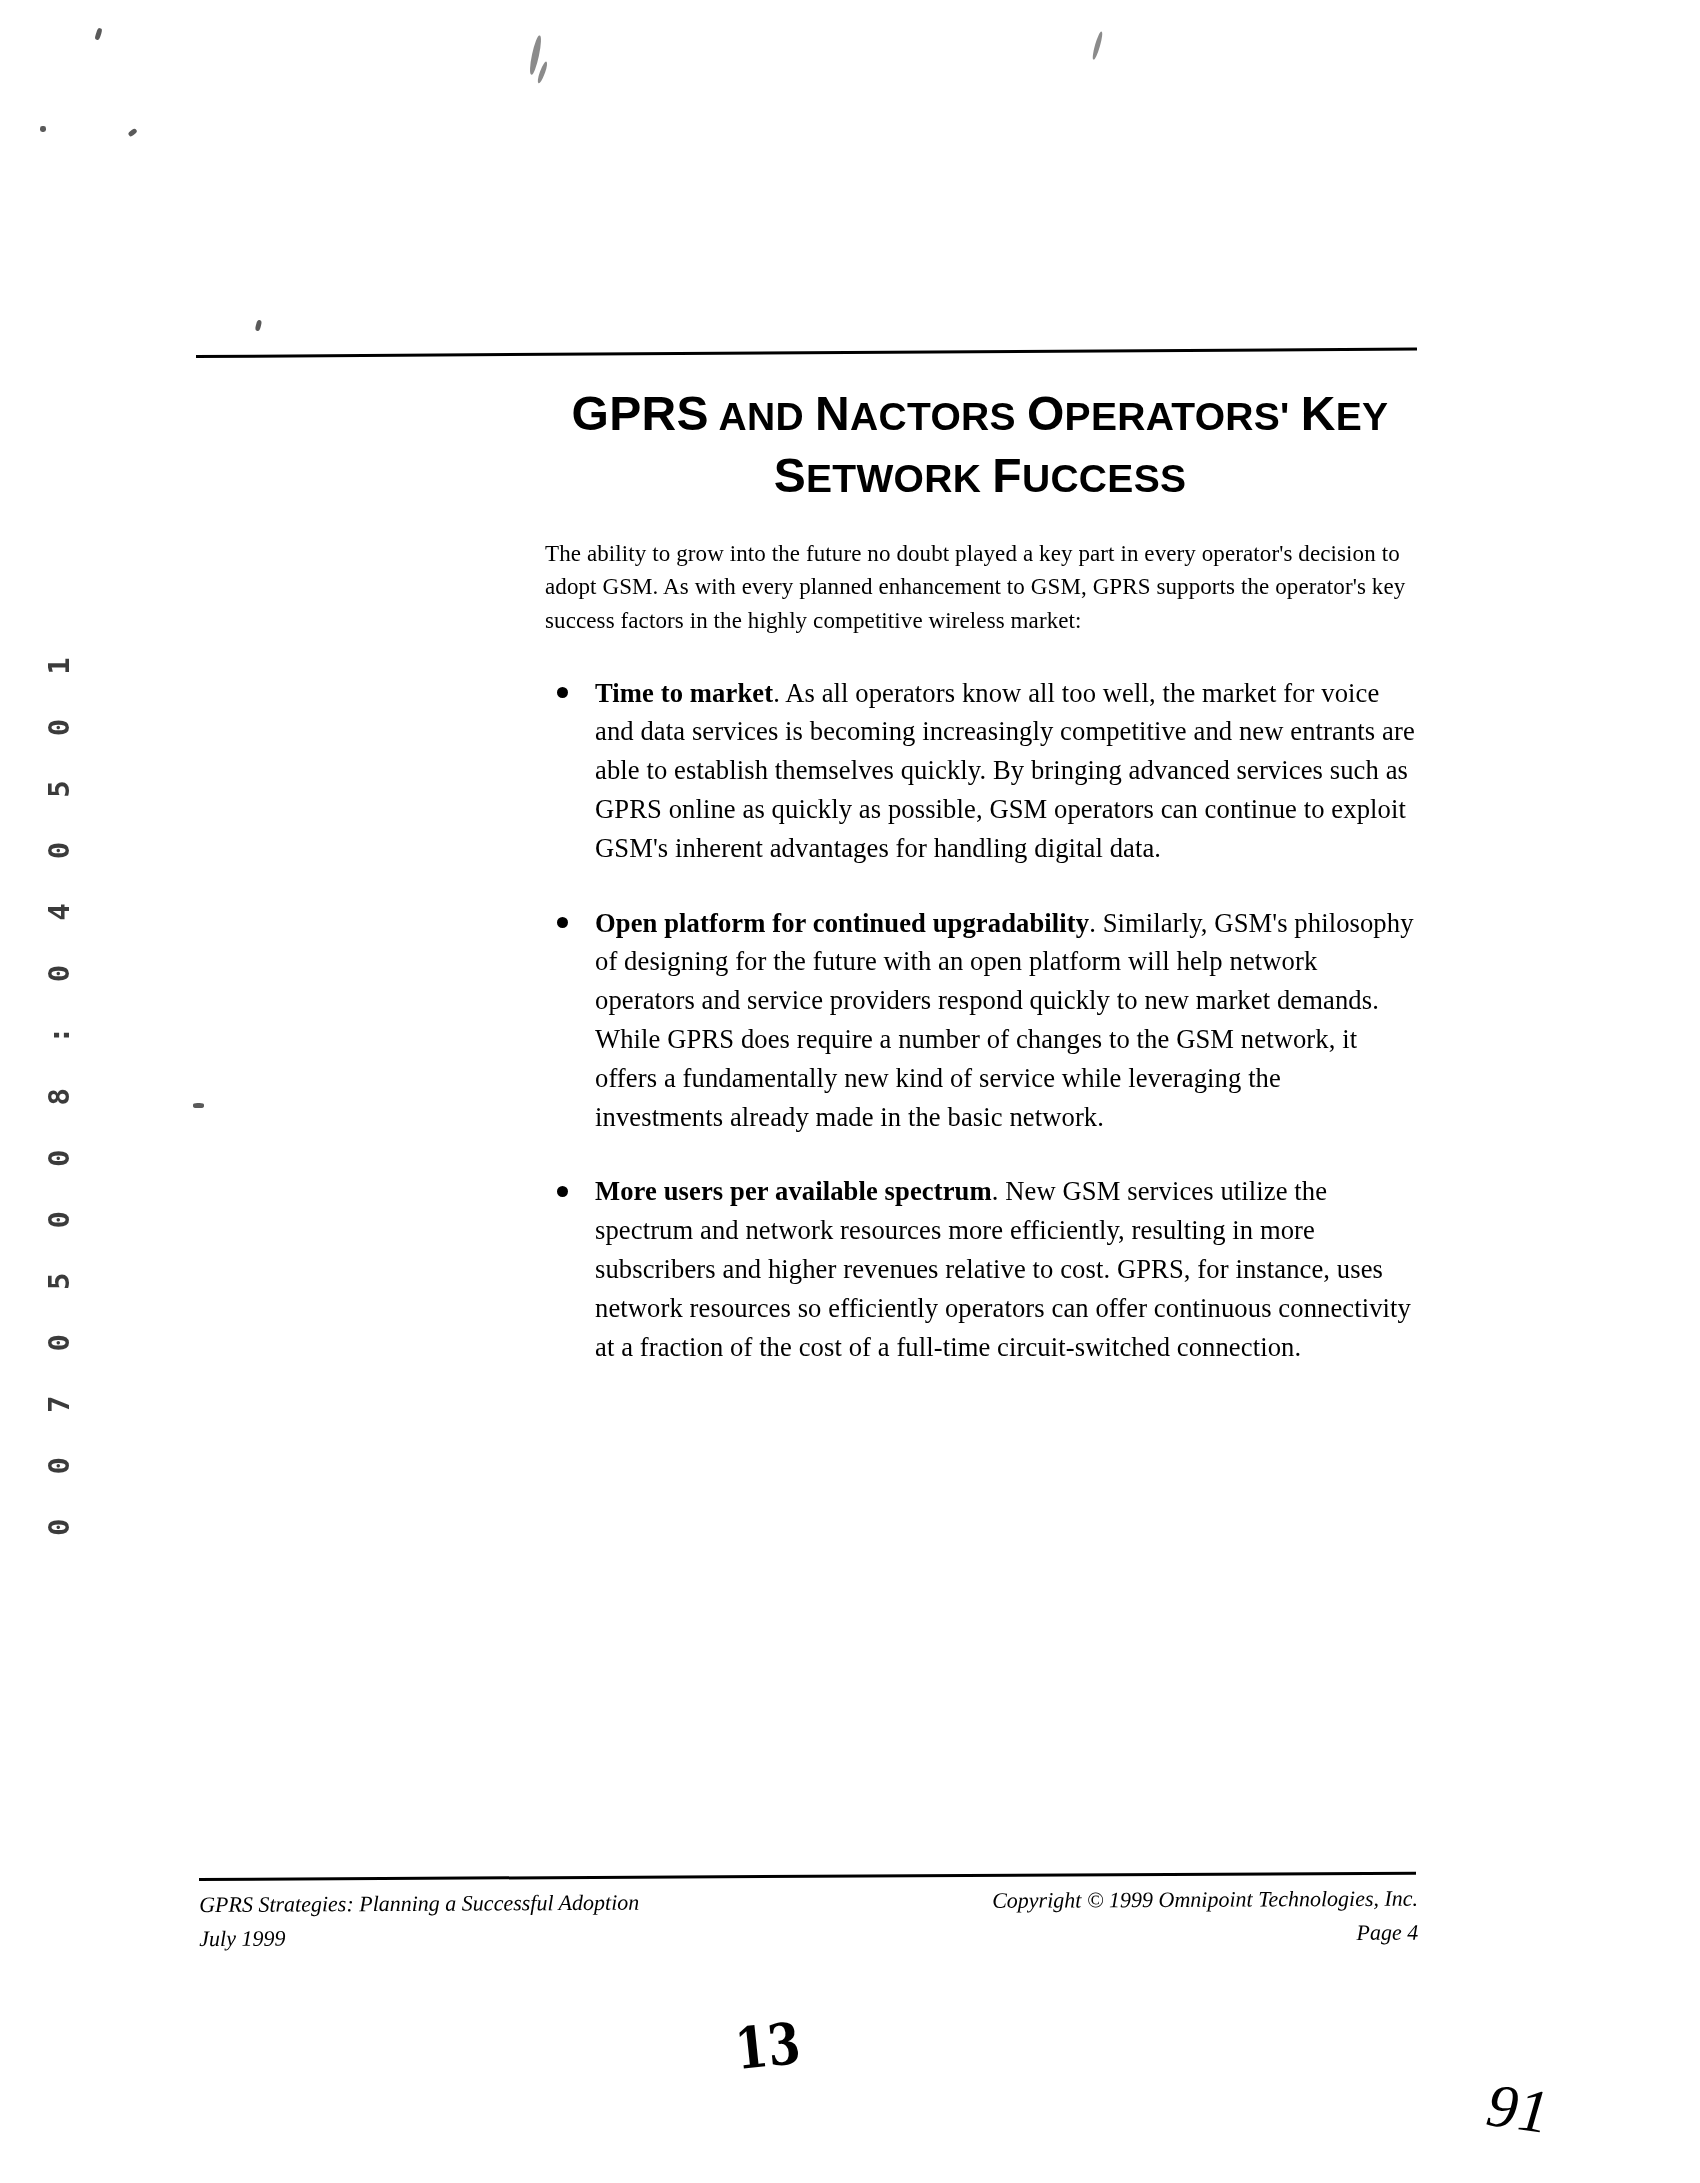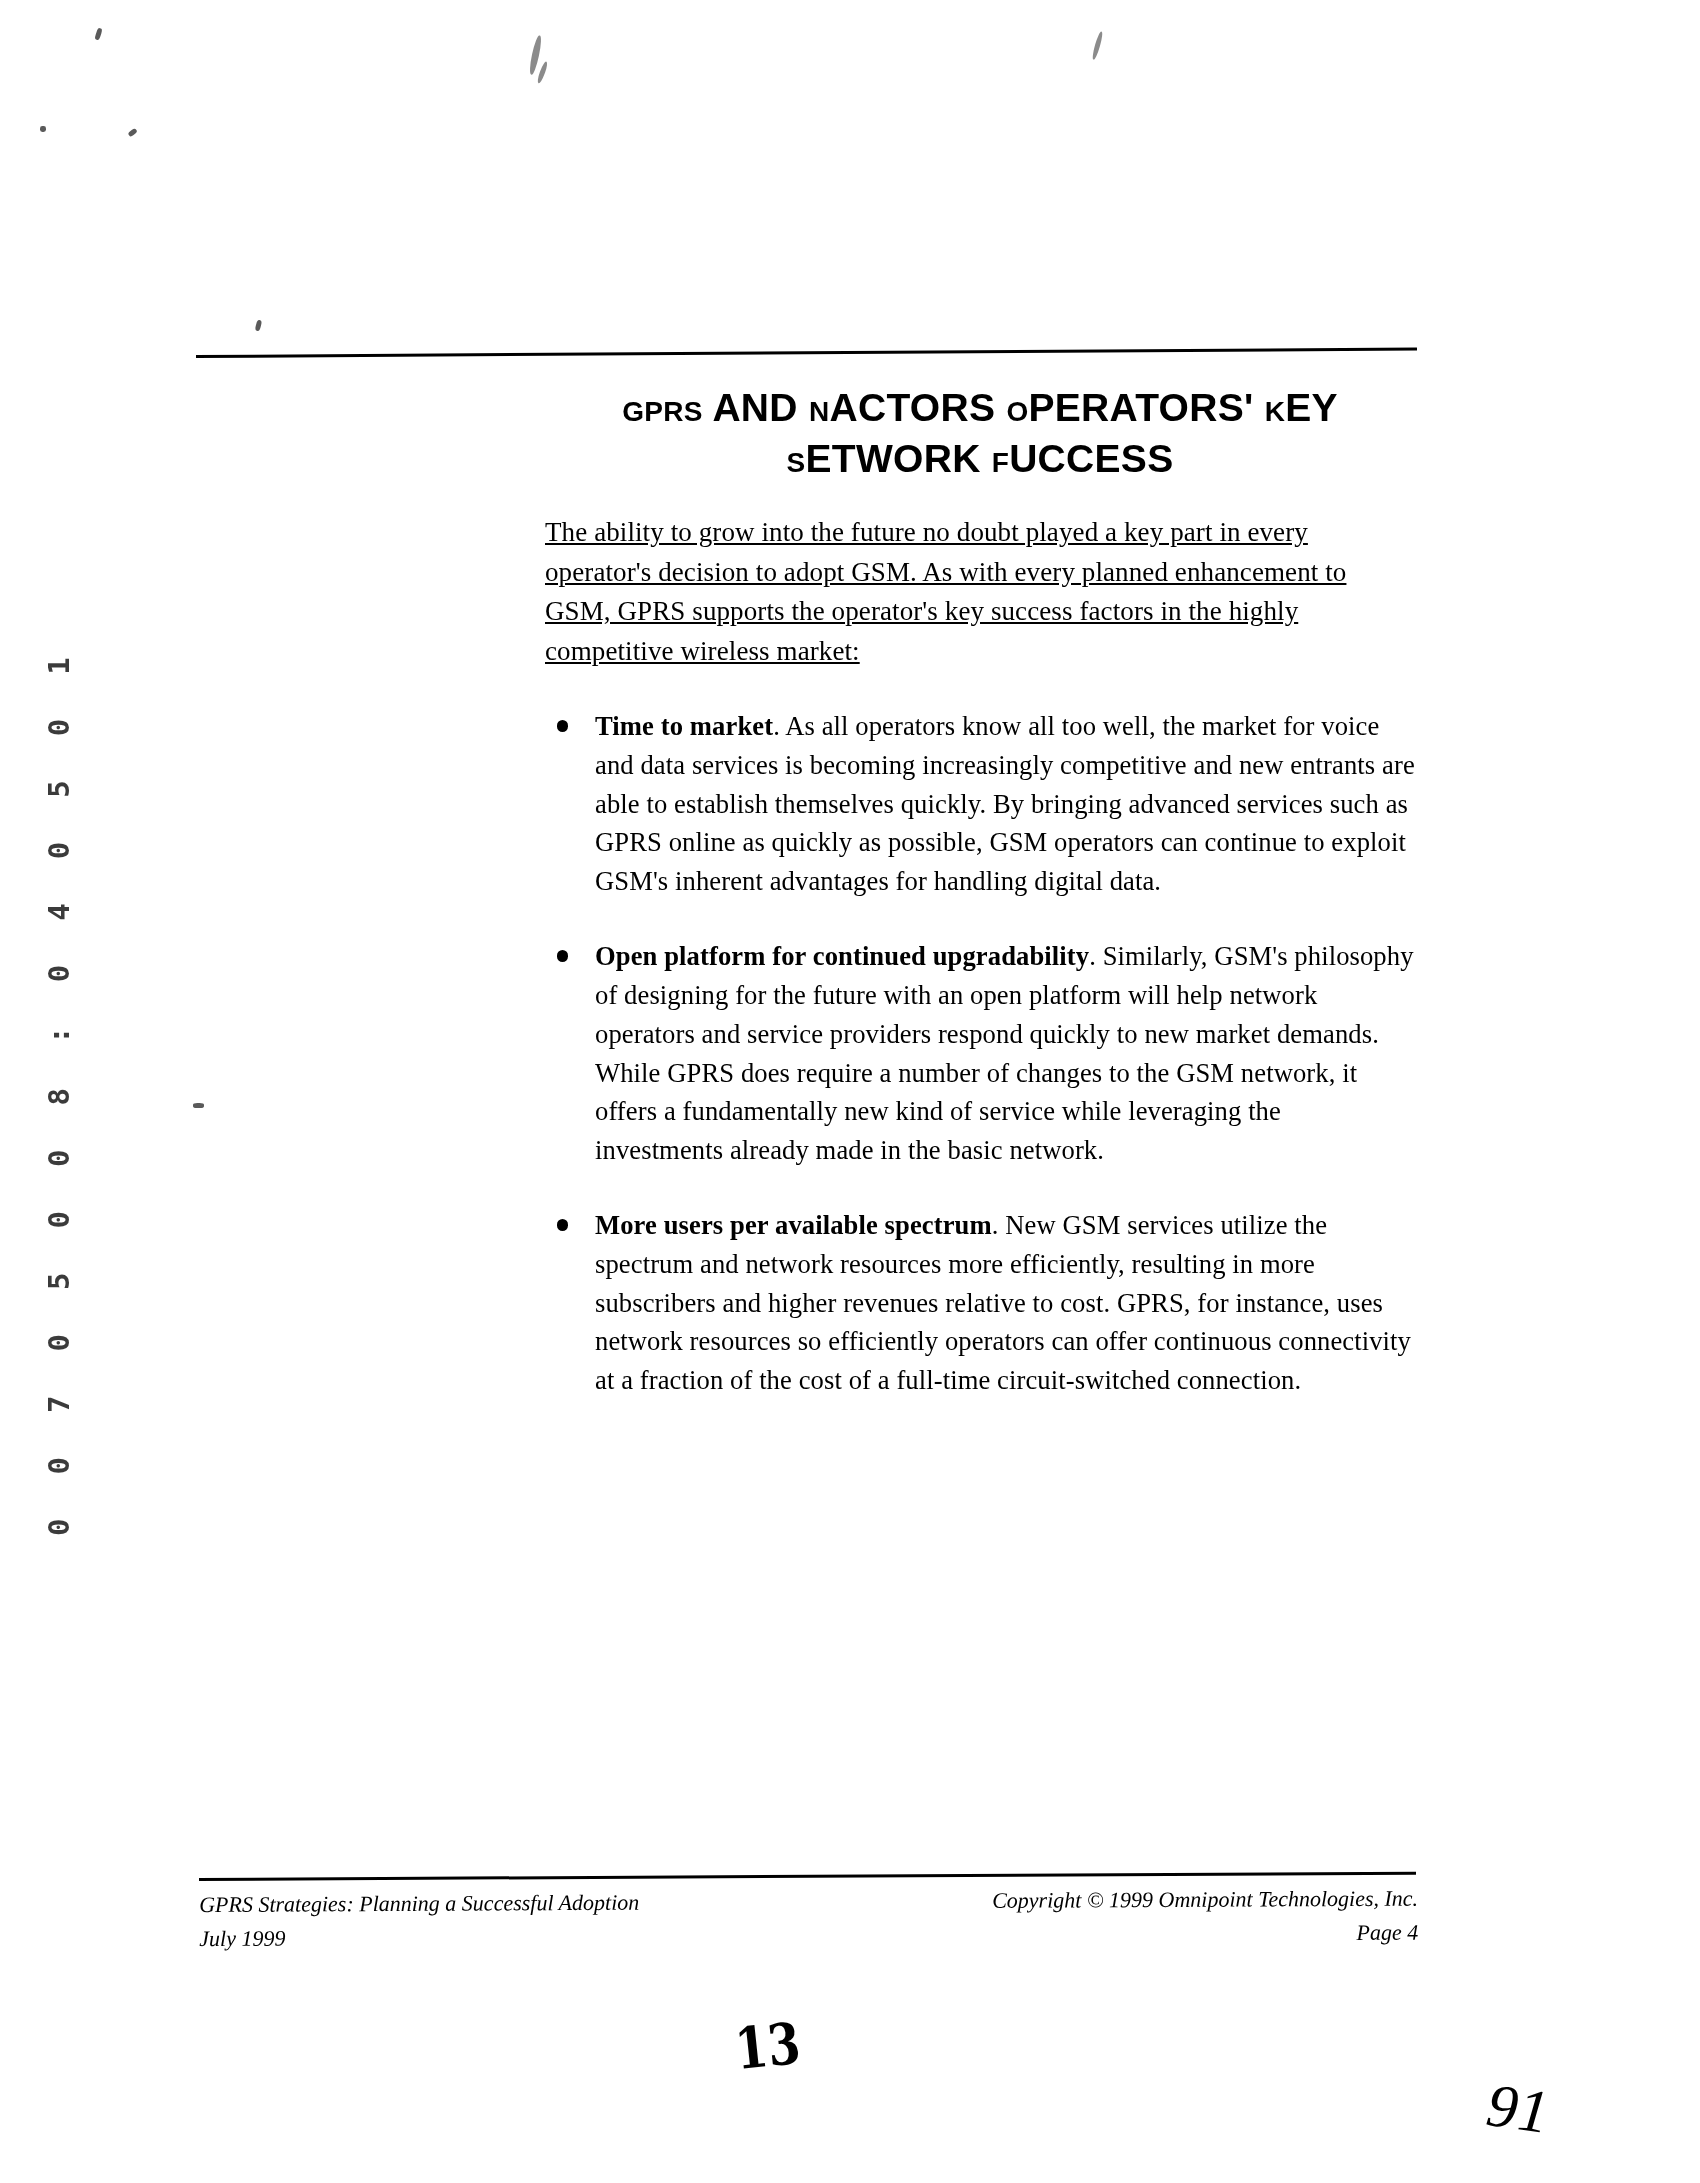--- a/index.html
+++ b/index.html
@@ -85,34 +85,33 @@
     color: #000;
     line-height: 1.30;
     margin: 0 0 29px 0;
     letter-spacing: 0.3px;
   }
   .doc-title .ln {
     display: block;
   }
   
   .doc-title .cap {
-    font-size: 28px;
+    font-size: 48px;
     margin-top: 8px;
   }
   .doc-title .sc {
     font-size: 39px;
   }
 
   .para {
-    font-size: 27px;
+    font-size: 23px;
     line-height: 1.46;
     margin: 0 0 22.6px 0;
     text-align: left;
     letter-spacing: 0.1px;
-    text-decoration: underline;
   }
 
   ul.bullets {
     list-style: none;
     margin: 0;
     padding: 0;
   }
 
   ul.bullets > li {
     position: relative;

